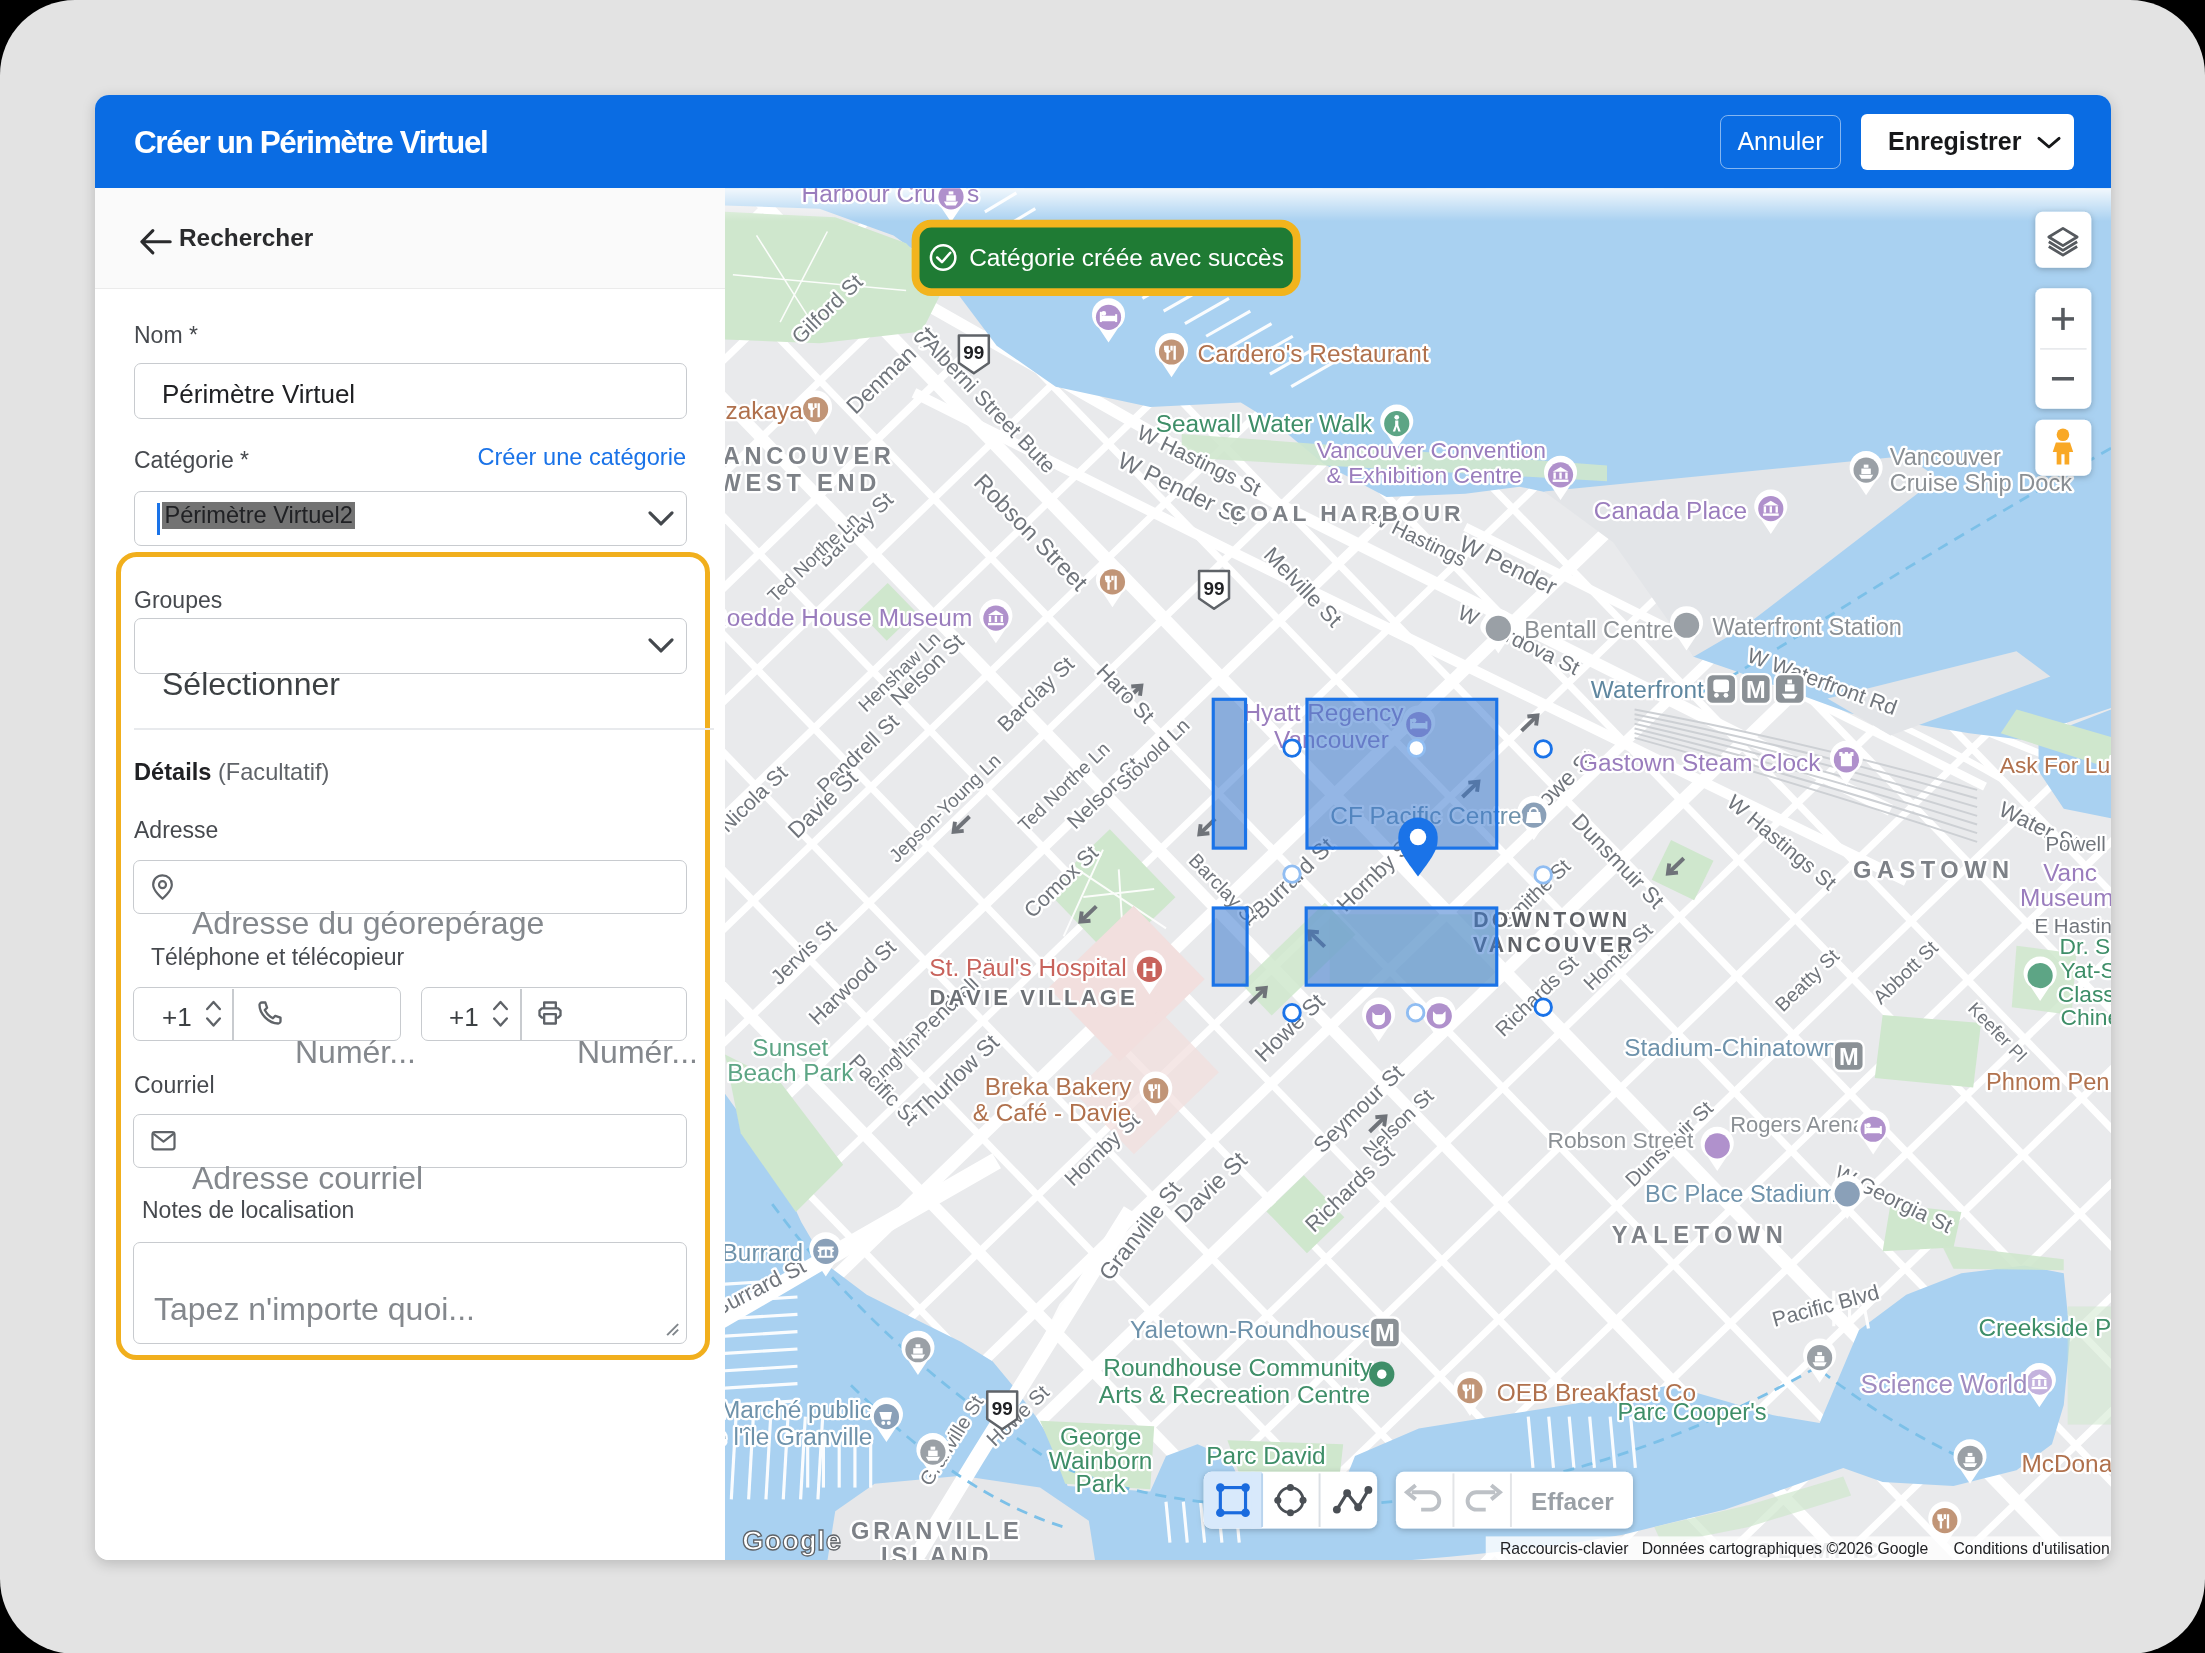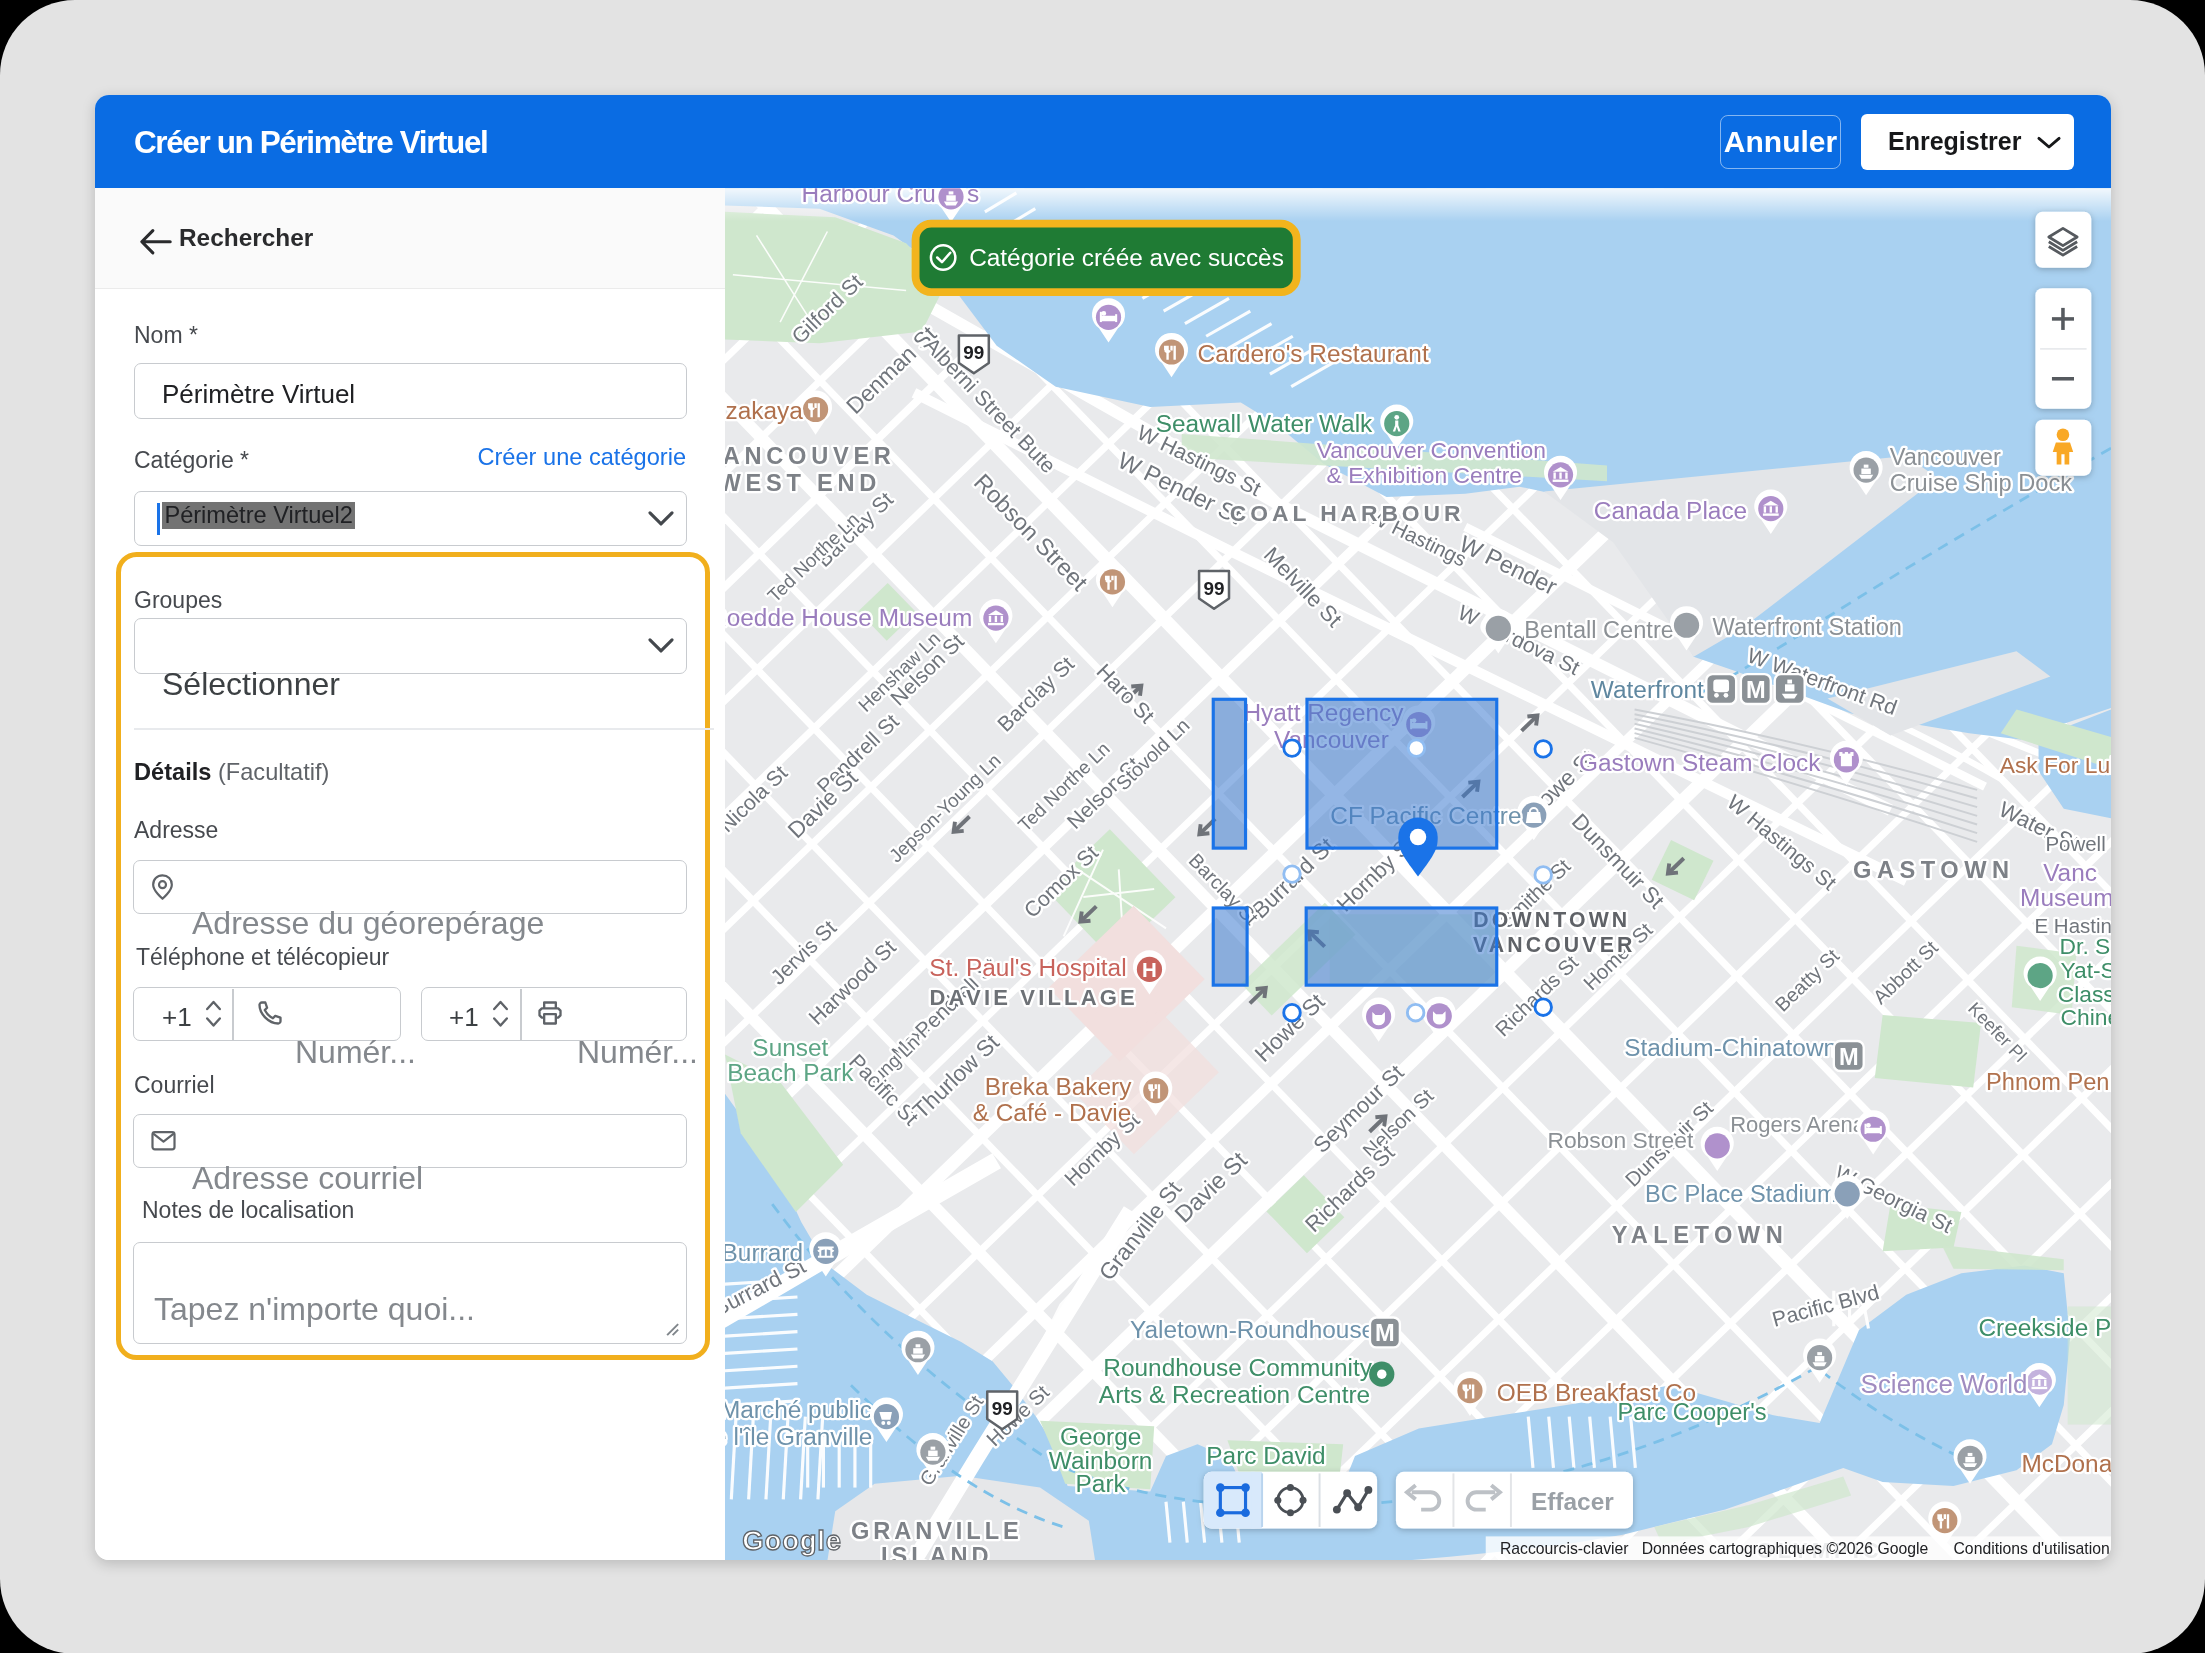--- a/index.html
+++ b/index.html
@@ -1,20 +1,20 @@
 <!DOCTYPE html>
 <html style="font-size:12.6px"><head><meta charset="utf-8">
 <style>
 * { margin:0; padding:0; box-sizing:border-box; }
 html,body { width:2205px; height:1654px; background:#000; font-family:"Liberation Sans",sans-serif; }
 #frame { position:absolute; left:0; top:0; width:2205px; height:1654px; background:#e3e3e3; border-radius:75px;padding-left:22px; }
 #win { position:absolute; left:95px; top:95px; width:2016px; height:1465px; background:#ffffff; border-radius:14px; overflow:hidden; box-shadow:0 3.2px 14px rgba(0,0,0,0.18); }
 #hdr { position:absolute; left:0; top:0; width:2016px; height:93px; background:#0a6ce3; }
 #hdr .title { position:absolute; left:39px; top:29px; font-size:31.5px; font-weight:bold; color:#ffffff; letter-spacing:-1.4px; }
-.btn-annuler { position:absolute; left:1625px; top:19.7px; width:121px; height:54px; border:1.6px solid rgba(255,255,255,0.5); border-radius:7.9px; color:#fff; font-size:30px; font-weight:bold; text-align:center; line-height:51px; }
+.btn-annuler { position:absolute; left:1625px; top:19.7px; width:121px; height:54px; border:1.6px solid rgba(255,255,255,0.5); border-radius:7.9px; color:#fff; font-size:25px; font-weight:normal; text-align:center; line-height:51px; }
 .btn-enr { position:absolute; left:1766px; top:19px; width:213px; height:56px; background:#fff; border-radius:6px; }
 .btn-enr span { position:absolute; left:27px; top:13.4px; font-size:25px; font-weight:bold; color:#17181a; }
 #panel { position:absolute; left:0; top:93px; width:630px; height:1372px; background:#ffffff; }
 .search { position:absolute; left:0; top:0; width:638px; height:101px; background:#fafafa; border-bottom:1.6px solid #ebebeb; }
 .search .txt { position:absolute; left:84px; top:36px; font-size:24.4px; font-weight:bold; color:#2a2b2d; }
 .lbl { position:absolute; font-size:23px; color:#46494e; }
 .inp { position:absolute; border:1.6px solid #c8cbcf; border-radius:7px; background:#fff; }
 .itxt { position:absolute; font-size:26px; color:#202124; }
 .ph { position:absolute; font-size:32px; color:#84888d;margin-top:32px; }
 svg.icon { position:absolute; }
@@ -61,21 +61,21 @@
         </svg>
     <div style="position:absolute;left:39px;top:540px;width:580px;height:1.6px;background:#e8eaed;"></div>
     <div style="position:absolute;left:39px;top:571px;font-size:23.6px;color:#202124;"><b>Détails</b> <span style="color:#5f6368;">(Facultatif)</span></div>
     <div class="lbl" style="left:39px;top:629px;">Adresse</div>
     <div class="inp" style="left:38px;top:672px;width:554px;height:54px;"></div>
     <svg class="icon" style="left:55px;top:685px" width="25" height="28" viewBox="0 0 32 36">
           <path d="M 16 3 C 9 3 4 8 4 15 C 4 23 16 33 16 33 C 16 33 28 23 28 15 C 28 8 23 3 16 3 Z" stroke="#5f6368" stroke-width="2.8" fill="none"></path>
           <circle cx="16" cy="15" r="4.5" stroke="#5f6368" stroke-width="2.8" fill="none"></circle>
         </svg>
     <div class="ph" style="left:97px;top:685px;">Adresse du géorepérage</div>
-    <div class="lbl" style="left:41px;top:756px;">Téléphone et télécopieur</div>
+    <div class="lbl" style="left:56px;top:756px;">Téléphone et télécopieur</div>
     <div class="inp" style="left:38px;top:799px;width:268px;height:54px;"></div>
     <div style="position:absolute;left:137px;top:801px;width:1.6px;height:51px;background:#c8cbcf;"></div>
     <div class="itxt" style="left:67px;top:814px;color:#3c4043;">+1</div>
     <svg class="icon" style="left:109px;top:810px" width="19" height="31.5" viewBox="0 0 24 40">
           <path d="M 4 14 L 12 5 L 20 14 M 4 26 L 12 35 L 20 26" stroke="#5f6368" stroke-width="3" fill="none" stroke-linecap="round" stroke-linejoin="round"></path>
         </svg>
     <svg class="icon" style="left:161px;top:811px" width="28" height="28" viewBox="0 0 24 24">
           <path d="M 5 3 C 4 3 3 4 3 5 C 3 13 11 21 19 21 C 20 21 21 20 21 19 L 21 16 L 16.5 14.5 L 14.5 16.5 C 11.5 15 9 12.5 7.5 9.5 L 9.5 7.5 L 8 3 Z" stroke="#5f6368" stroke-width="2" fill="none" stroke-linejoin="round"></path>
         </svg>
     <div class="ph" style="left:200px;top:814px;">Numér...</div>

